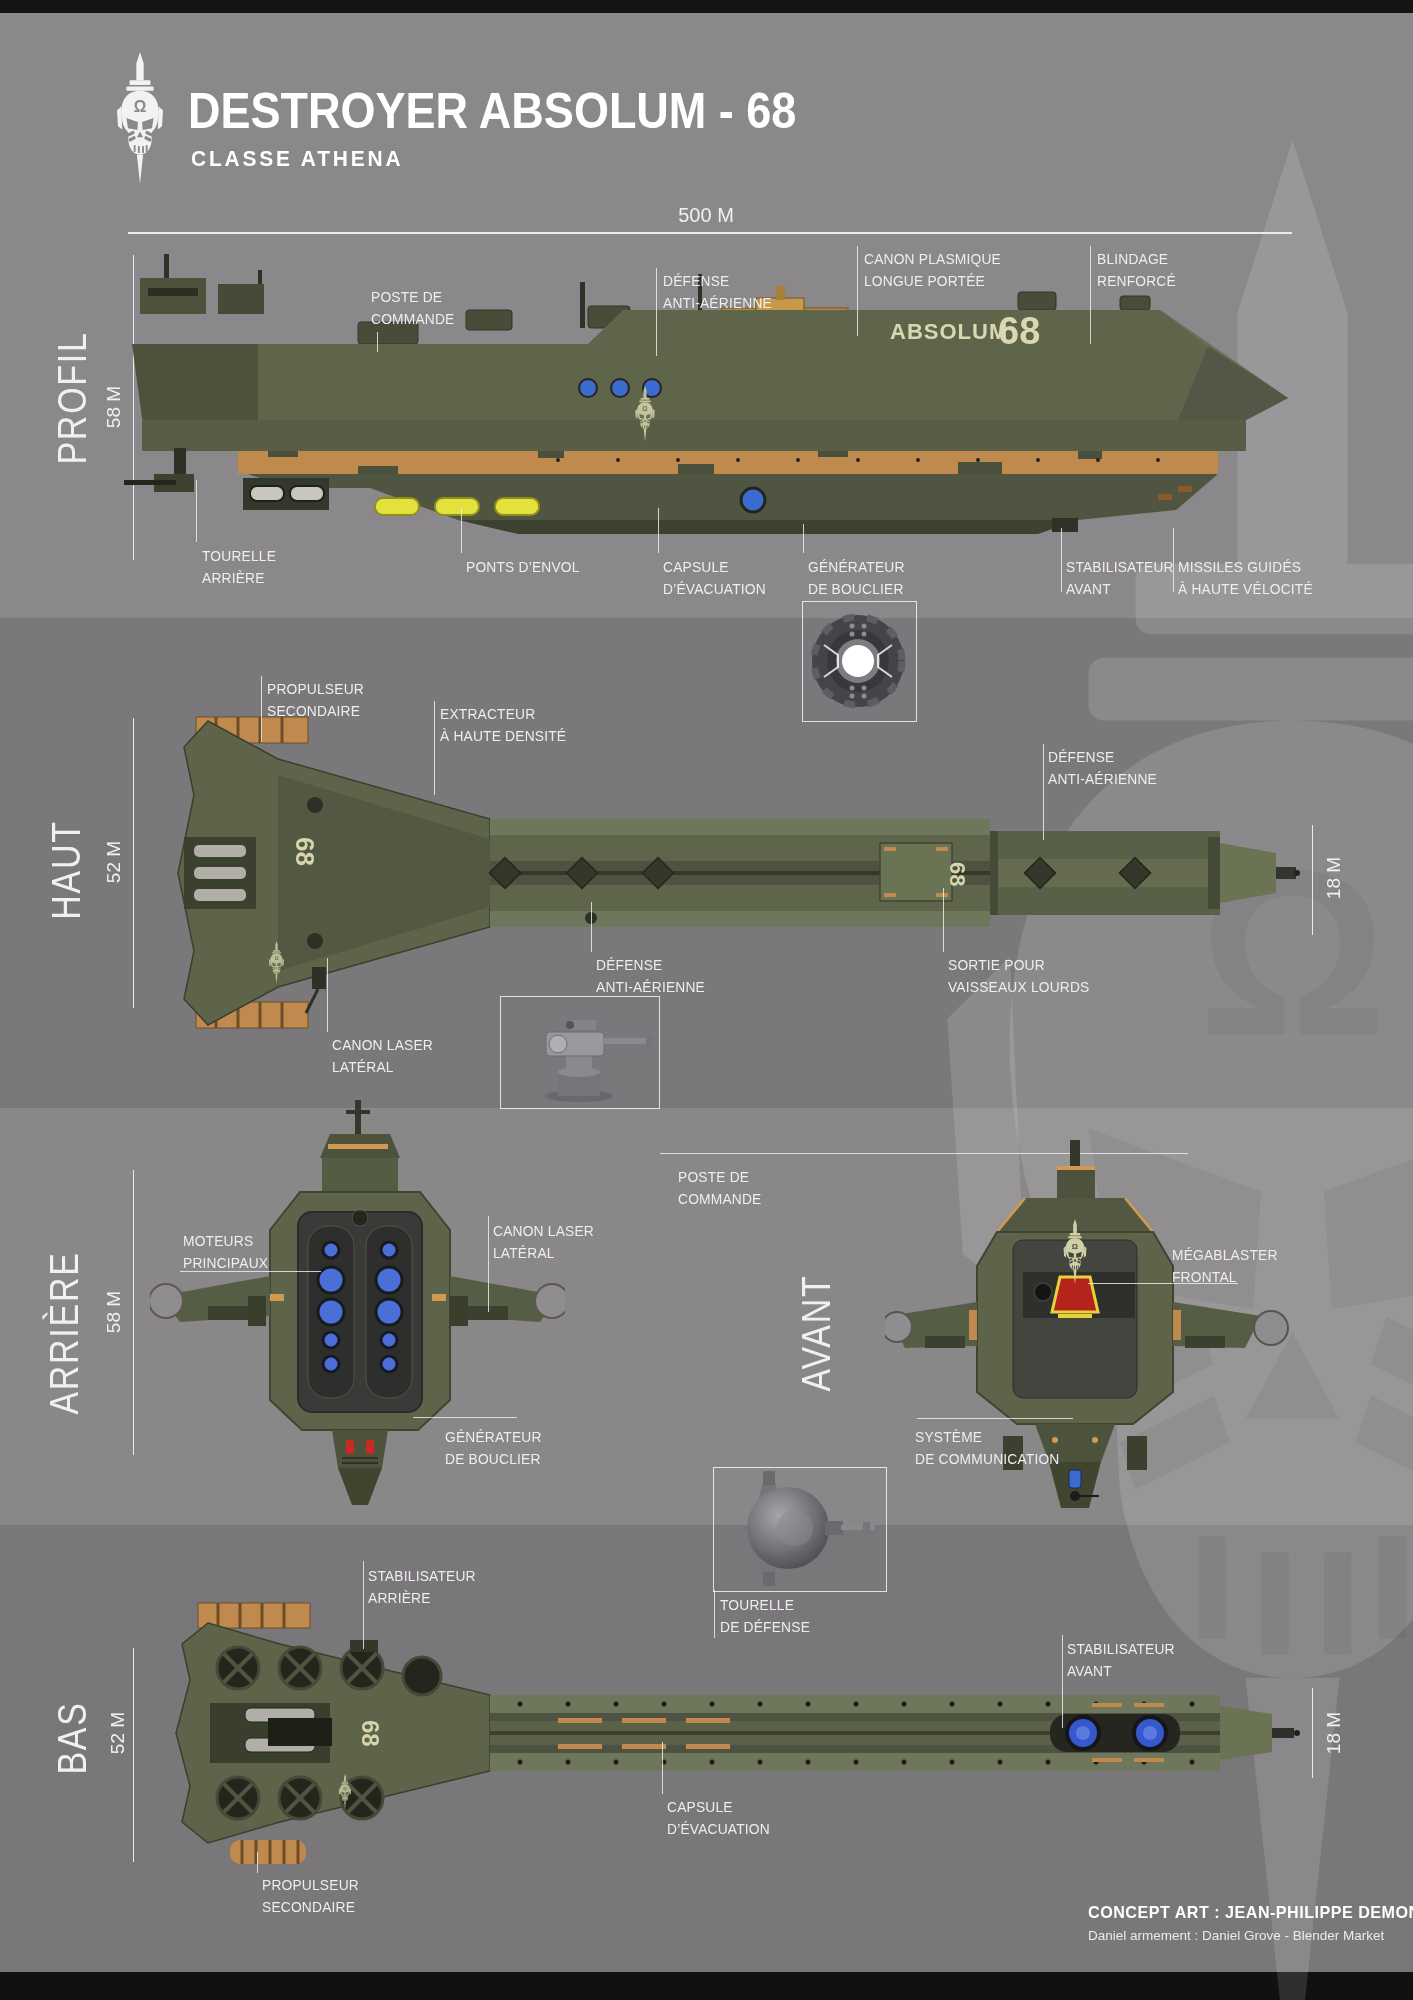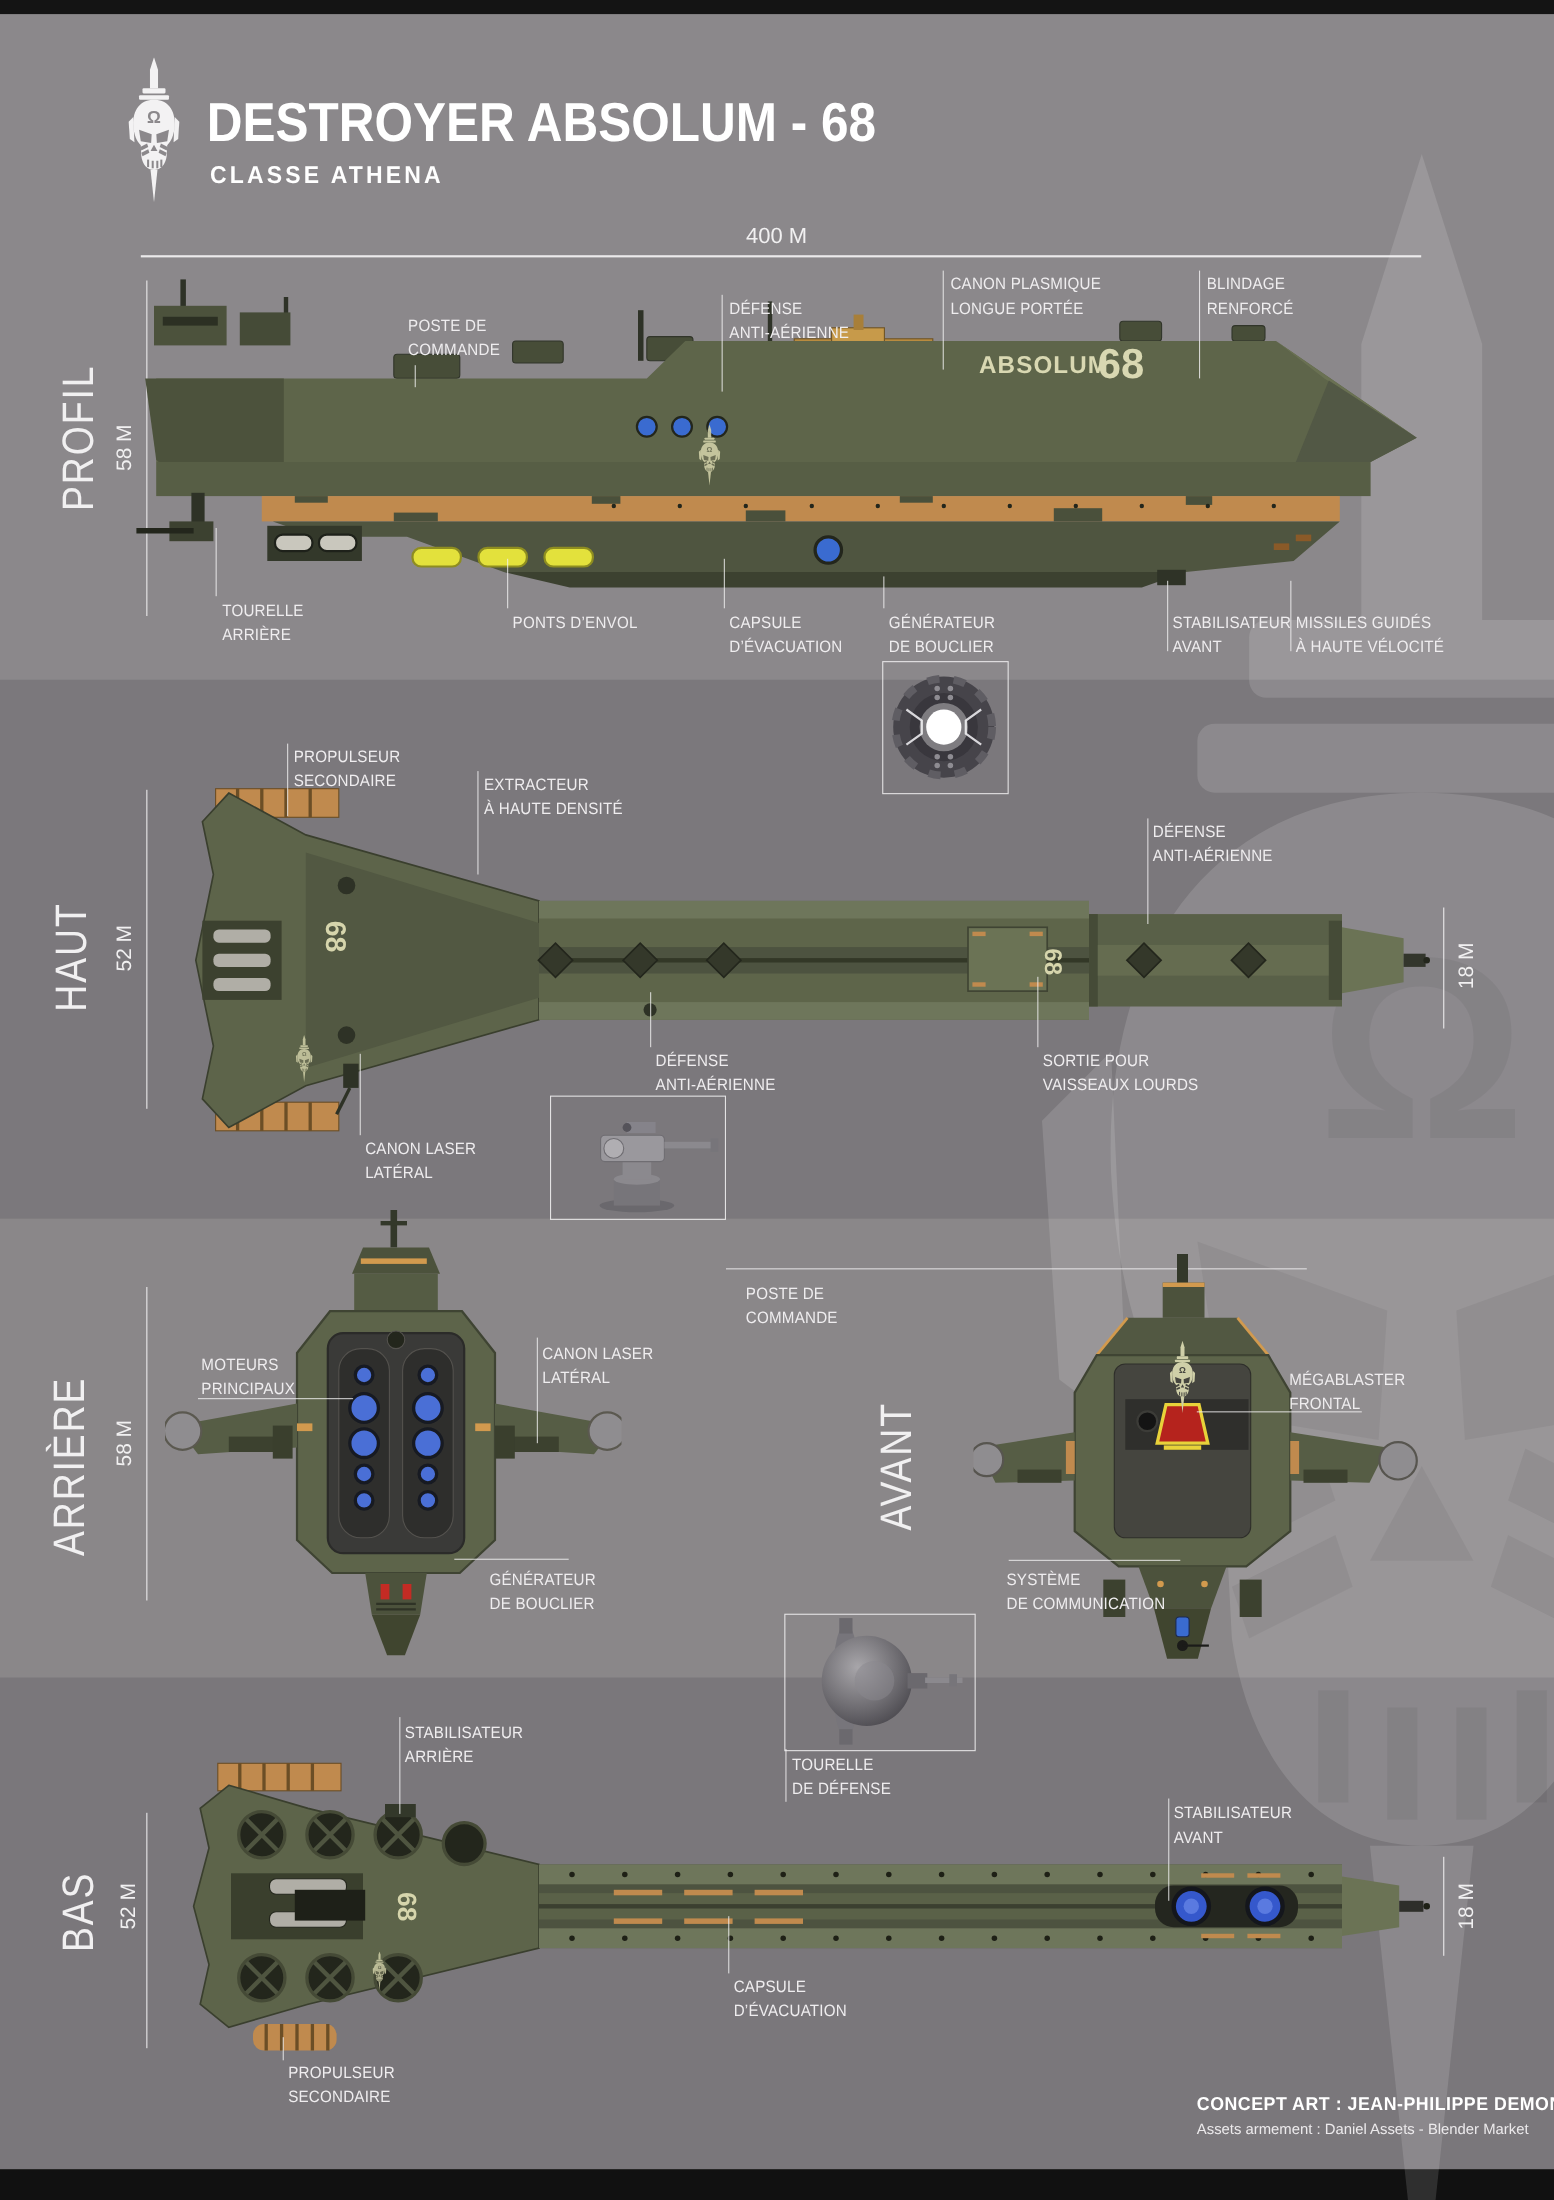--- a/index.html
+++ b/index.html
@@ -74,21 +74,21 @@
     </svg>
 
   <svg class="abs" style="left:106px;top:52px;color:#f3f2f3;--cut:#8b888b" width="68" height="136" viewBox="0 0 100 260">
       <use href="#logo-symbol"></use>
     </svg>
   <div class="title" style="left:188px;top:82px">DESTROYER ABSOLUM - 68</div>
   <div class="subtitle" style="left:191px;top:146px">CLASSE ATHENA</div>
 
   <div class="vlabel" style="left:72px;top:398px">PROFIL</div>
   <div class="hline dim" style="left:128px;top:232px;width:1164px;height:2px"></div>
-  <div class="dimlab-h" style="left:706px;top:215px">400 M</div>
+  <div class="dimlab-h" style="left:706px;top:215px">500 M</div>
   <div class="vline dim" style="left:133px;top:255px;height:305px"></div>
   <div class="dimlab" style="left:114px;top:407px">58 M</div>
 
   <svg class="abs" style="left:118px;top:248px" width="1182" height="290" viewBox="0 0 1182 290">
     <g fill="#2e3227">
       <rect x="46" y="6" width="5" height="56"></rect>
         <rect x="140" y="22" width="4" height="42"></rect>
       <rect x="462" y="34" width="5" height="46"></rect>
         <rect x="580" y="26" width="4" height="54"></rect>
     </g>
@@ -580,15 +580,15 @@
 AVANT</div>
   <div class="vline" style="left:1062px;top:1635px;height:93px"></div>
   <div class="callout" style="left:667px;top:1796px">CAPSULE
 D’ÉVACUATION</div>
   <div class="vline" style="left:662px;top:1742px;height:52px"></div>
   <div class="callout" style="left:262px;top:1874px">PROPULSEUR
 SECONDAIRE</div>
   <div class="vline" style="left:257px;top:1852px;height:21px"></div>
 
   <div class="credit1" style="left:1088px;top:1903px">CONCEPT ART : JEAN-PHILIPPE DEMONTY</div>
-  <div class="credit2" style="left:1088px;top:1928px">Assets armement : Daniel Assets - Blender Market</div>
+  <div class="credit2" style="left:1088px;top:1928px">Daniel armement : Daniel Grove - Blender Market</div>
 
 </div>
 
 </body></html>

